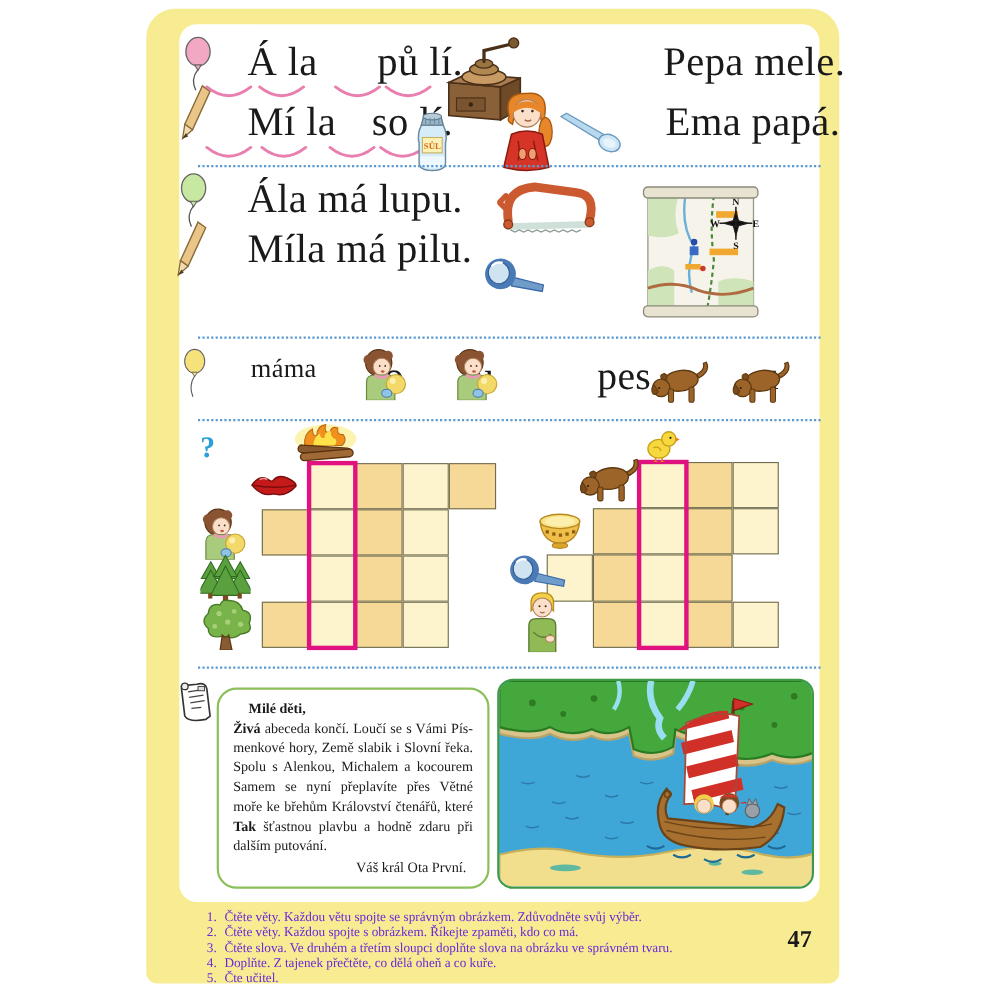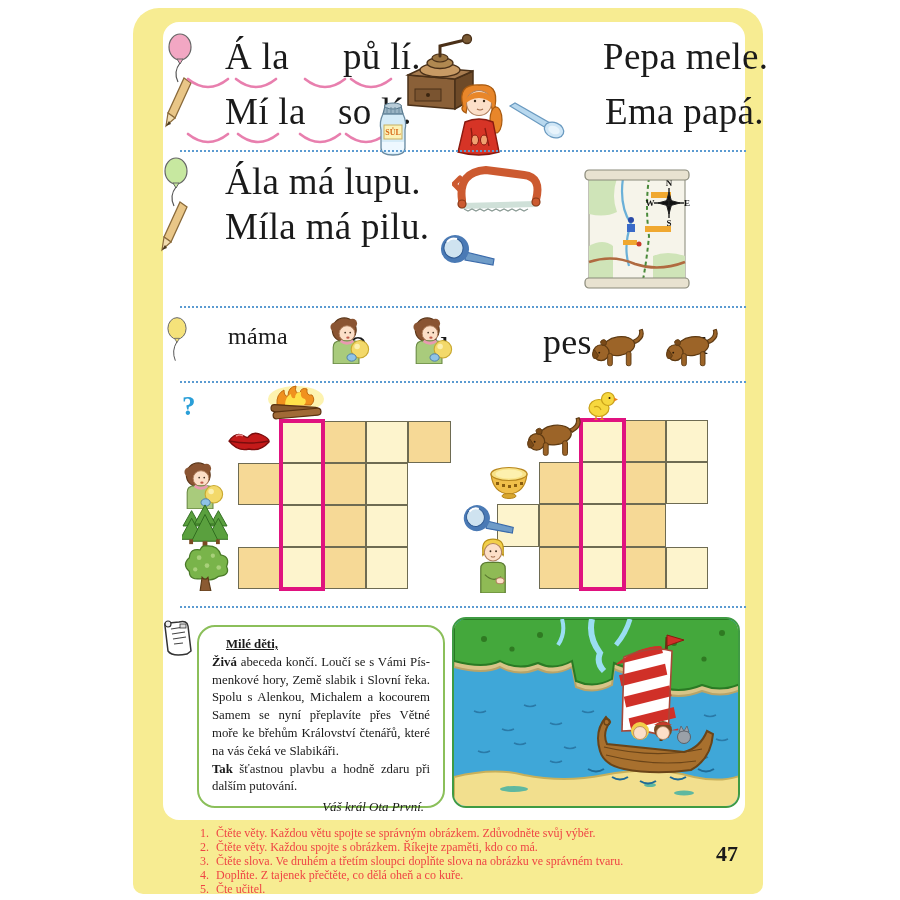--- a/index.html
+++ b/index.html
@@ -15,25 +15,25 @@
   .cell{position:absolute;box-sizing:border-box;border:1px solid #6e6b52;}
   .cell.tan{background:#f6d996;}
   .cell.light{background:#fdf4cd;}
   .hl{position:absolute;box-sizing:border-box;border:4px solid #e0127f;background:transparent;}
   #qmark{font-size:27px;font-weight:bold;color:#2a9fd8;font-family:"Liberation Serif",serif;}
   #letter-box{left:197px;top:625px;width:248px;height:183px;box-sizing:border-box;
               border:2px solid #8bbf5a;border-radius:18px;background:#fff;
               padding:9px 13px 6px 13px;font-size:12.8px;line-height:17.8px;}
   .letter-line{min-height:17.8px;}
   .letter-line.jst{text-align:justify;text-align-last:justify;}
-  .letter-line.ind{text-indent:14px;text-decoration:underline;}
-  #signature{text-align:right;font-style:italic;font-size:13px;padding-right:6px;padding-top:2px;}
+  .letter-line.ind{text-indent:14px;}
+  #signature{text-align:right;font-size:13px;padding-right:6px;padding-top:2px;}
   #scene-box{left:452px;top:617px;width:288px;height:191px;box-sizing:border-box;
              border:2.5px solid #3f9b43;border-radius:14px;overflow:hidden;background:#3fa7d8;}
-  #instructions{left:200px;top:827px;width:540px;font-size:12px;line-height:13.9px;color:#ef4444;}
+  #instructions{left:188px;top:827px;width:540px;font-size:12px;line-height:13.9px;color:#6d28d9;}
   .instr-row{white-space:nowrap;}
   .instr-num{display:inline-block;width:16px;}
   #page-num{left:705px;top:841px;width:44px;text-align:center;font-size:22px;font-weight:bold;}
   svg{display:block;}
   text{font-family:"Liberation Serif",serif;}
 </style>
 </head>
 <body>
 
 <div id="stage">
@@ -392,21 +392,20 @@
   </svg>
 
   <div id="letter-box" class="abs">
     <div id="letter-lines">
         <div class="letter-line ind"><b>Milé děti,</b></div>
         <div class="letter-line jst"><b>Živá</b> abeceda končí. Loučí se s Vámi Pís-</div>
         <div class="letter-line jst">menkové hory, Země slabik i Slovní řeka.</div>
         <div class="letter-line jst">Spolu s Alenkou, Michalem a kocourem</div>
         <div class="letter-line jst">Samem se nyní přeplavíte přes Větné</div>
         <div class="letter-line jst">moře ke břehům Království čtenářů, které</div>
-        <div class="letter-line">na vás čeká ve Slabikáři.</div>
         <div class="letter-line jst"><b>Tak</b> šťastnou plavbu a hodně zdaru při</div>
         <div class="letter-line">dalším putování.</div>
       </div>
     <div id="signature">Váš král Ota První.</div>
   </div>
 
   <div id="scene-box" class="abs">
     <svg width="288" height="190" viewBox="0 0 288 190">
       <rect width="288" height="190" fill="#3fa7d8"></rect>
       <g stroke="#2a7aa8" stroke-width="1.4" fill="none">

